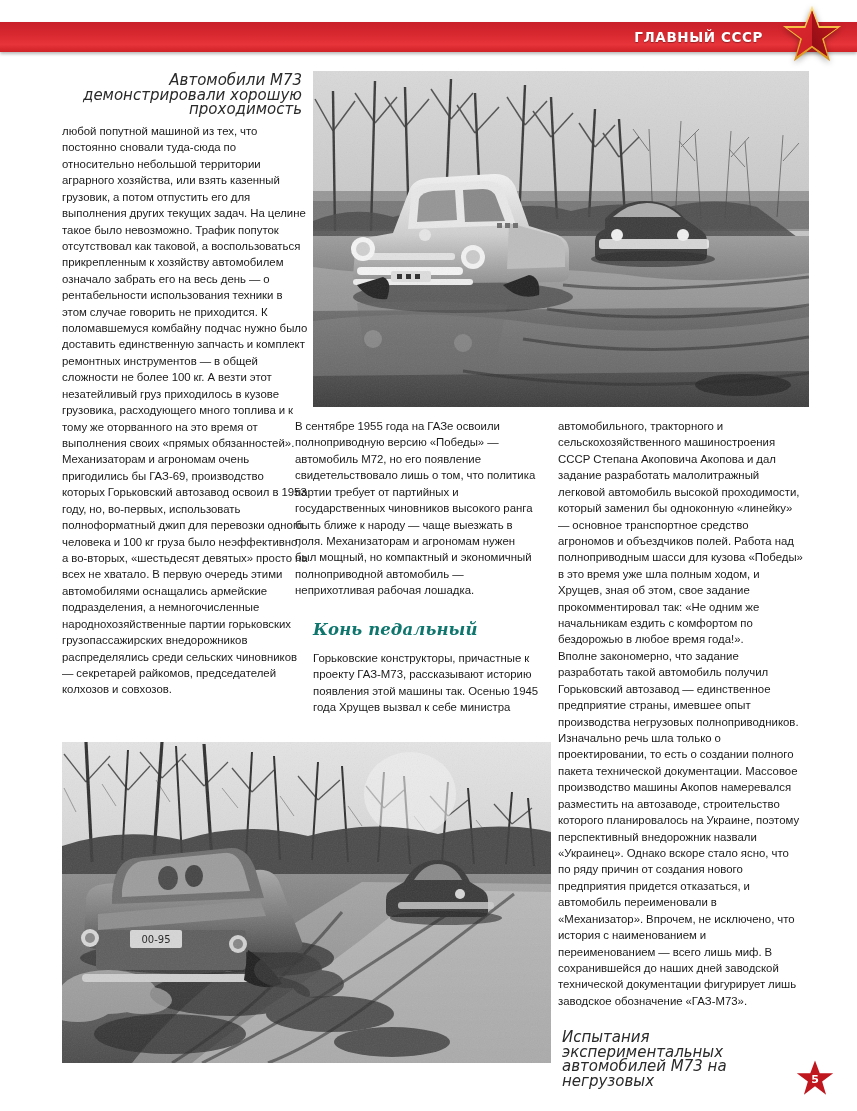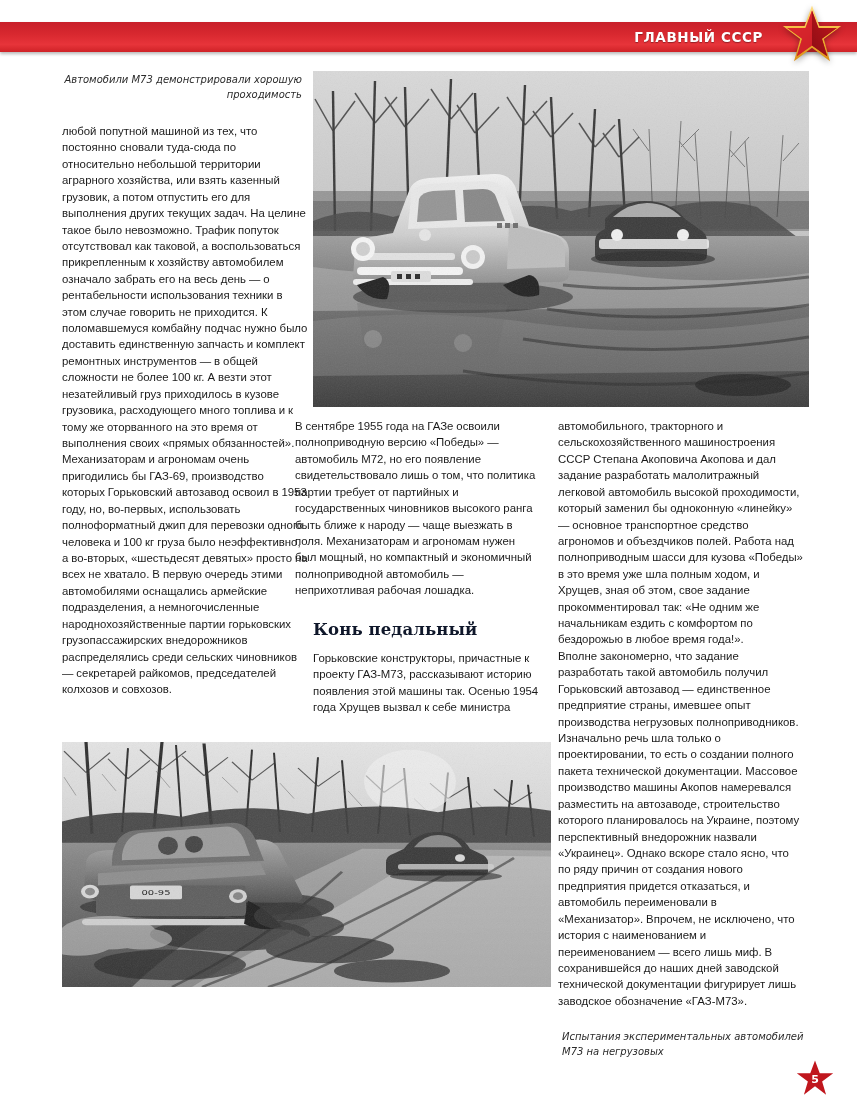--- a/index.html
+++ b/index.html
@@ -41,21 +41,21 @@
     right: 14px; top: 4px;
     width: 62px; height: 60px;
     filter: drop-shadow(0 2px 3px rgba(0,0,0,.35));
   }
 
   
   .caption {
     position: absolute;
     font-family: "DejaVu Sans", sans-serif;
     font-style: italic;
-    font-size: 10px;
+    font-size: 15px;
     line-height: 14.5px;
     color: #2a2a2a;
   }
   #caption-top {
     left: 62px; top: 73px;
     width: 240px;
     text-align: right;
   }
   #caption-bottom {
     left: 562px; top: 1030px;
@@ -63,21 +63,21 @@
     text-align: left;
   }
 
   
   .photo {
     position: absolute;
     overflow: hidden;
     background: #8a8a8a;
   }
   #photo-top   { left: 313px; top: 71px;  width: 496px; height: 336px; }
-  #photo-bottom{ left: 62px;  top: 742px; width: 489px; height: 245px; }
+  #photo-bottom{ left: 62px;  top: 742px; width: 489px; height: 321px; }
   .photo svg { display:block; width:100%; height:100%; }
 
   
   .col {
     position: absolute;
     font-family: Liberation Sans, sans-serif;
     font-size: 11.4px;
     line-height: 16.42px;
     text-align: left;
     color: #1a1a1a;
@@ -90,22 +90,23 @@
   #col-right  { left: 558px; top: 418px; width: 245px; }
 
   .subhead {
     position: absolute;
     left: 313px; top: 620px;
     width: 243px;
     font-family: "DejaVu Serif", serif;
     font-weight: bold;
     font-size: 16.5px;
     line-height: 19px;
-    color: #0f172a;
+    color: #0f766e;
     letter-spacing: .1px;
+    font-style: italic;
   }
 
   
   #page-number-badge {
     position: absolute;
     right: 22px; bottom: 14px;
     width: 40px; height: 38px;
   }
   #page-number-badge svg { display:block; width:100%; height:100%; }
   #page-number-text {
@@ -304,21 +305,21 @@
   </svg>
 </div>
 
 <div class="col" id="col-left">любой попутной машиной из тех, что постоянно сновали туда-сюда по относительно небольшой территории аграрного хозяйства, или взять казенный грузовик, а потом отпустить его для выполнения других текущих задач. На целине такое было невозможно. Трафик попуток отсутствовал как таковой, а воспользоваться прикрепленным к хозяйству автомобилем означало забрать его на весь день — о рентабельности использования техники в этом случае говорить не приходится. К поломавшемуся комбайну подчас нужно было доставить единственную запчасть и комплект ремонтных инструментов — в общей сложности не более 100 кг. А везти этот незатейливый груз приходилось в кузове грузовика, расходующего много топлива и к тому же оторванного на это время от выполнения своих «прямых обязанностей».
 Механизаторам и агрономам очень пригодились бы ГАЗ-69, производство которых Горьковский автозавод освоил в 1953 году, но, во-первых, использовать полноформатный джип для перевозки одного человека и 100 кг груза было неэффективно, а во-вторых, «шестьдесят девятых» просто на всех не хватало. В первую очередь этими автомобилями оснащались армейские подразделения, а немногочисленные народнохозяйственные партии горьковских грузопассажирских внедорожников распределялись среди сельских чиновников — секретарей райкомов, председателей колхозов и совхозов.</div>
 
 <div class="col" id="col-mid-a">В сентябре 1955 года на ГАЗе освоили полноприводную версию «Победы» — автомобиль М72, но его появление свидетельствовало лишь о том, что политика партии требует от партийных и государственных чиновников высокого ранга быть ближе к народу — чаще выезжать в поля. Механизаторам и агрономам нужен был мощный, но компактный и экономичный полноприводной автомобиль — неприхотливая рабочая лошадка.</div>
 
 <div class="subhead">Конь педальный</div>
 
-<div class="col" id="col-mid-b">Горьковские конструкторы, причастные к проекту ГАЗ-М73, рассказывают историю появления этой машины так. Осенью 1954 года Хрущев вызвал к себе министра</div>
+<div class="col" id="col-mid-b">Горьковские конструкторы, причастные к проекту ГАЗ-М73, рассказывают историю появления этой машины так. Осенью 1945 года Хрущев вызвал к себе министра</div>
 
 <div class="col" id="col-right">автомобильного, тракторного и сельскохозяйственного машиностроения СССР Степана Акоповича Акопова и дал задание разработать малолитражный легковой автомобиль высокой проходимости, который заменил бы одноконную «линейку» — основное транспортное средство агрономов и объездчиков полей. Работа над полноприводным шасси для кузова «Победы» в это время уже шла полным ходом, и Хрущев, зная об этом, свое задание прокомментировал так: «Не одним же начальникам ездить с комфортом по бездорожью в любое время года!».
 Вполне закономерно, что задание разработать такой автомобиль получил Горьковский автозавод — единственное предприятие страны, имевшее опыт производства негрузовых полноприводников. Изначально речь шла только о проектировании, то есть о создании полного пакета технической документации. Массовое производство машины Акопов намеревался разместить на автозаводе, строительство которого планировалось на Украине, поэтому перспективный внедорожник назвали «Украинец». Однако вскоре стало ясно, что по ряду причин от создания нового предприятия придется отказаться, и автомобиль переименовали в «Механизатор». Впрочем, не исключено, что история с наименованием и переименованием — всего лишь миф. В сохранившейся до наших дней заводской технической документации фигурирует лишь заводское обозначение «ГАЗ-М73».</div>
 
 <div class="photo" id="photo-bottom">
   <svg viewBox="0 0 489 321" preserveAspectRatio="none">
     <defs>
       <linearGradient id="skyB" x1="0" y1="0" x2="0" y2="1">
         <stop offset="0%" stop-color="#e4e4e4"></stop>
         <stop offset="60%" stop-color="#cccccc"></stop>

